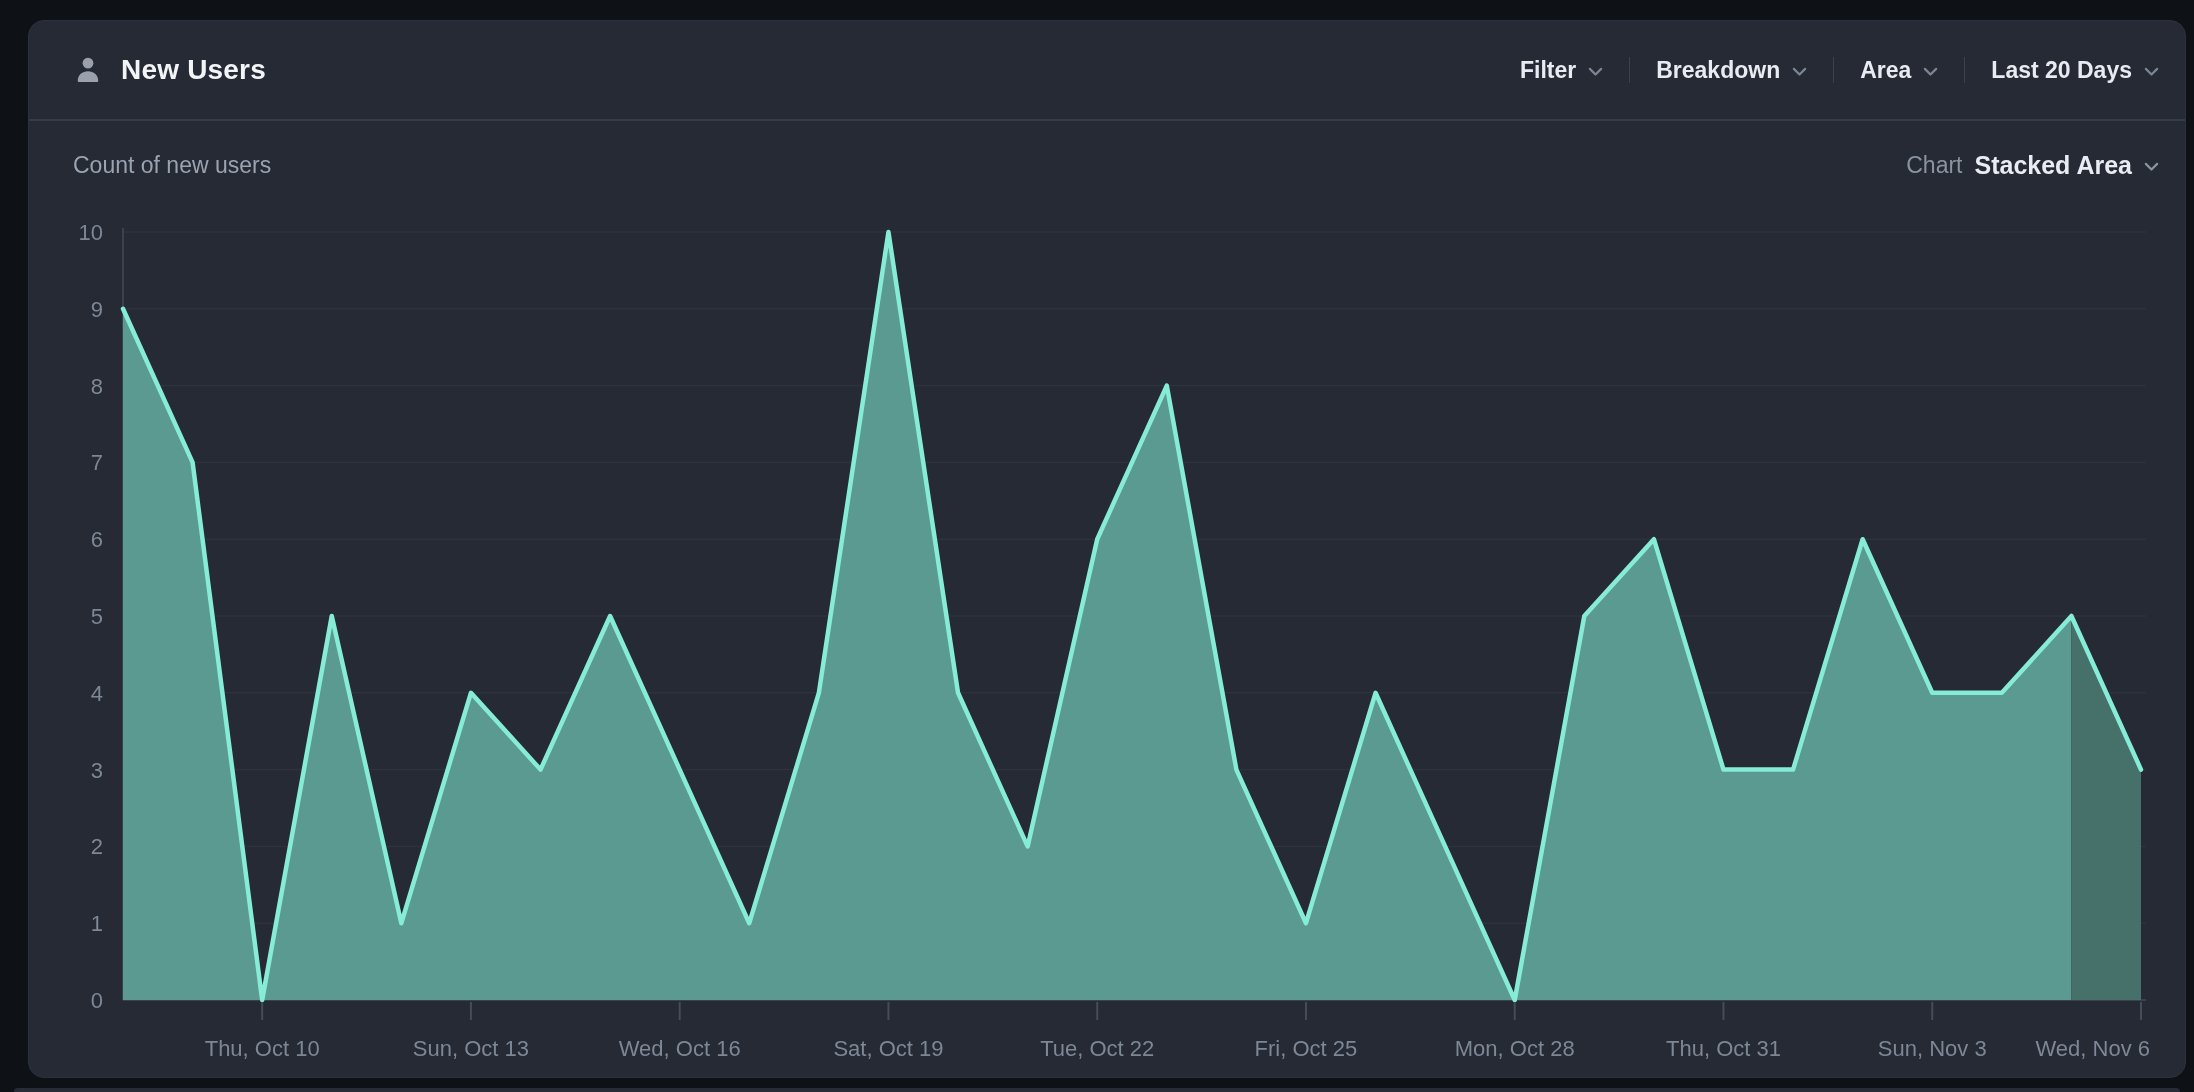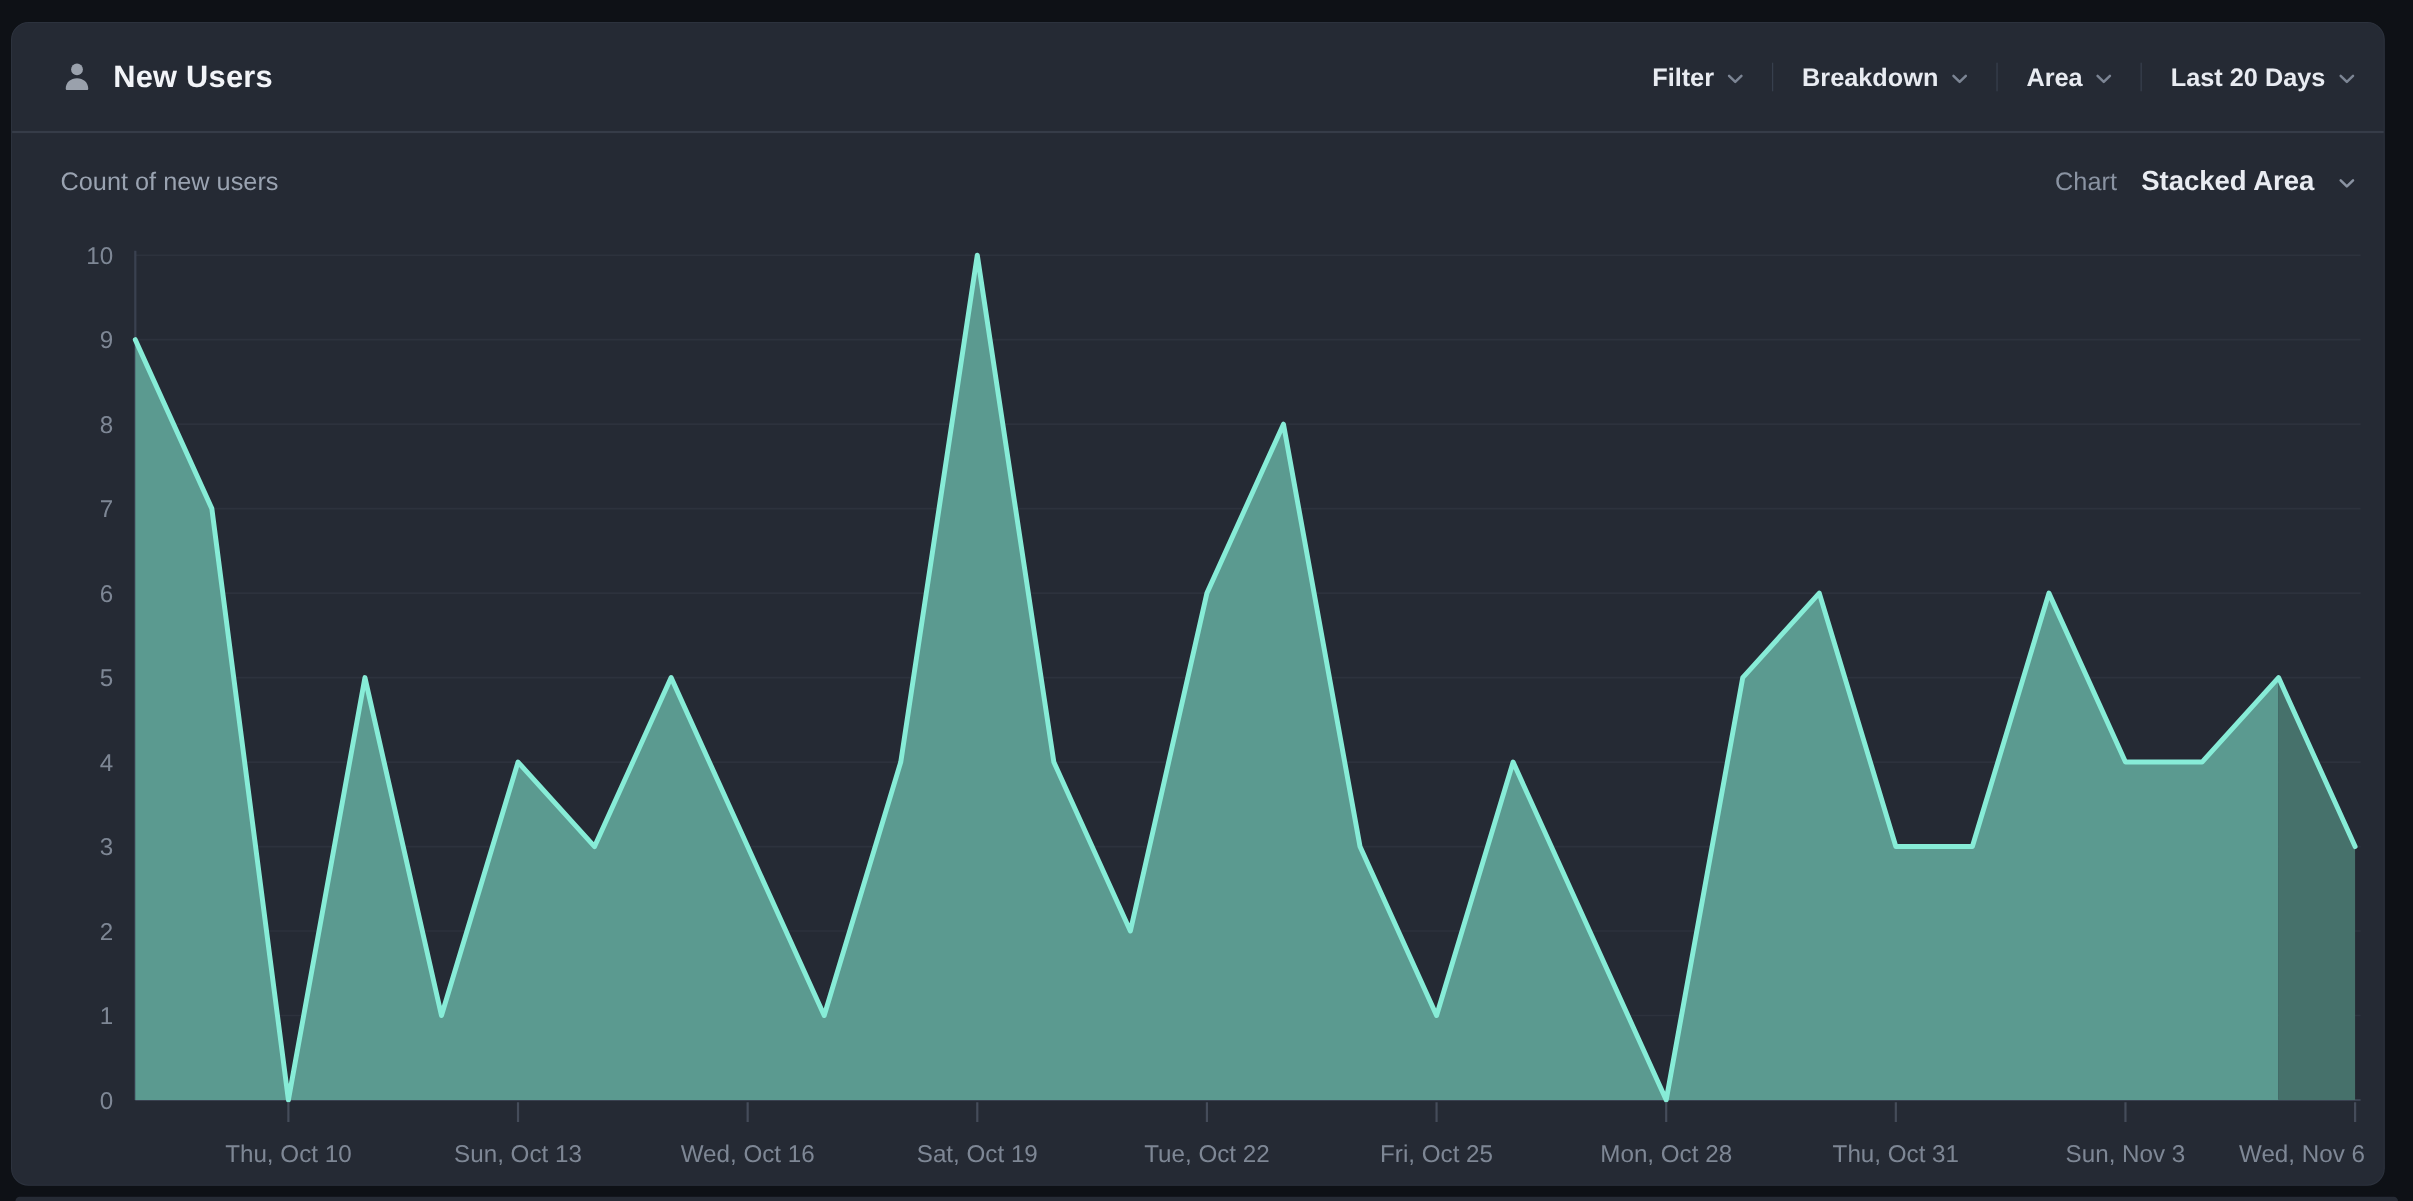--- a/index.html
+++ b/index.html
@@ -3,21 +3,21 @@
 <meta charset="utf-8">
 <style>
   html,body{margin:0;padding:0;}
   body{
     width:2194px;height:1092px;position:relative;overflow:hidden;
     background:#0e1116;
     font-family:"Liberation Sans", sans-serif;
     -webkit-font-smoothing:antialiased;
   }
   .card{
-    position:absolute;left:10px;top:20px;width:2158px;height:1058px;
+    position:absolute;left:28px;top:20px;width:2158px;height:1058px;
     background:#252a34;border:1px solid #2c323d;border-radius:16px;
     box-sizing:border-box;
   }
   .card-header{
     height:100px;display:flex;align-items:center;
     padding:0 26px 0 44px;box-sizing:border-box;
     border-bottom:2px solid #363c48;
   }
   .title-wrap{display:flex;align-items:center;gap:18px;}
   .person-icon{width:30px;height:30px;display:block;}
@@ -32,21 +32,21 @@
   }
   .control:last-child{padding-right:0;}
   .control .chev{width:15px;height:10px;display:block;margin-top:3px;}
   .separator{width:1px;height:26px;background:#3a4250;}
   .sub-row{
     display:flex;align-items:center;
     padding:30px 26px 0 44px;box-sizing:border-box;
   }
   .metric-label{color:#9aa3b1;font-size:23px;font-weight:400;}
   .chart-select{
-    margin-left:auto;display:flex;align-items:center;gap:22px;cursor:pointer;
+    margin-left:auto;display:flex;align-items:center;gap:12px;cursor:pointer;
   }
   .chart-select .muted{color:#8a93a2;font-size:23px;font-weight:500;}
   .chart-select .value{color:#e9ecf2;font-size:25px;font-weight:700;}
   .chart-select .chev{width:15px;height:10px;display:block;margin-top:3px;}
   .chart-svg{position:absolute;left:0;top:0;}
   .next-card-strip{
     position:absolute;left:14px;right:14px;top:1088px;height:6px;
     background:#262b35;border-radius:4px 4px 0 0;
   }
   svg text{font-family:"Liberation Sans", sans-serif;}

